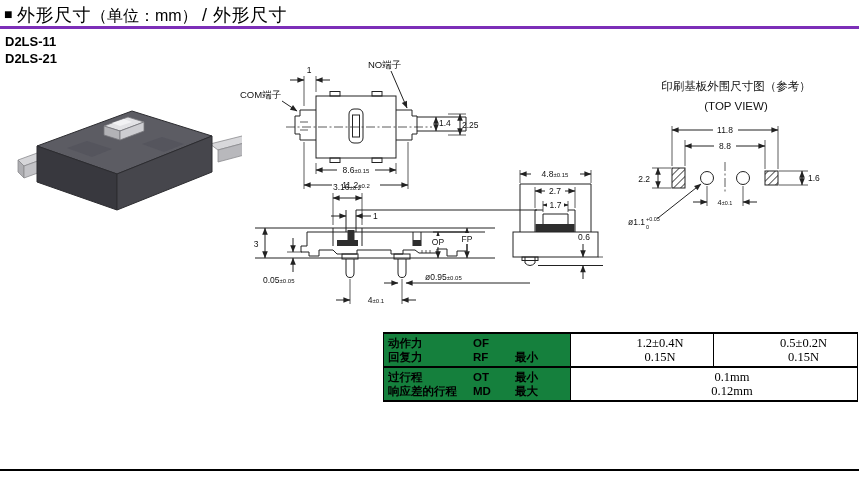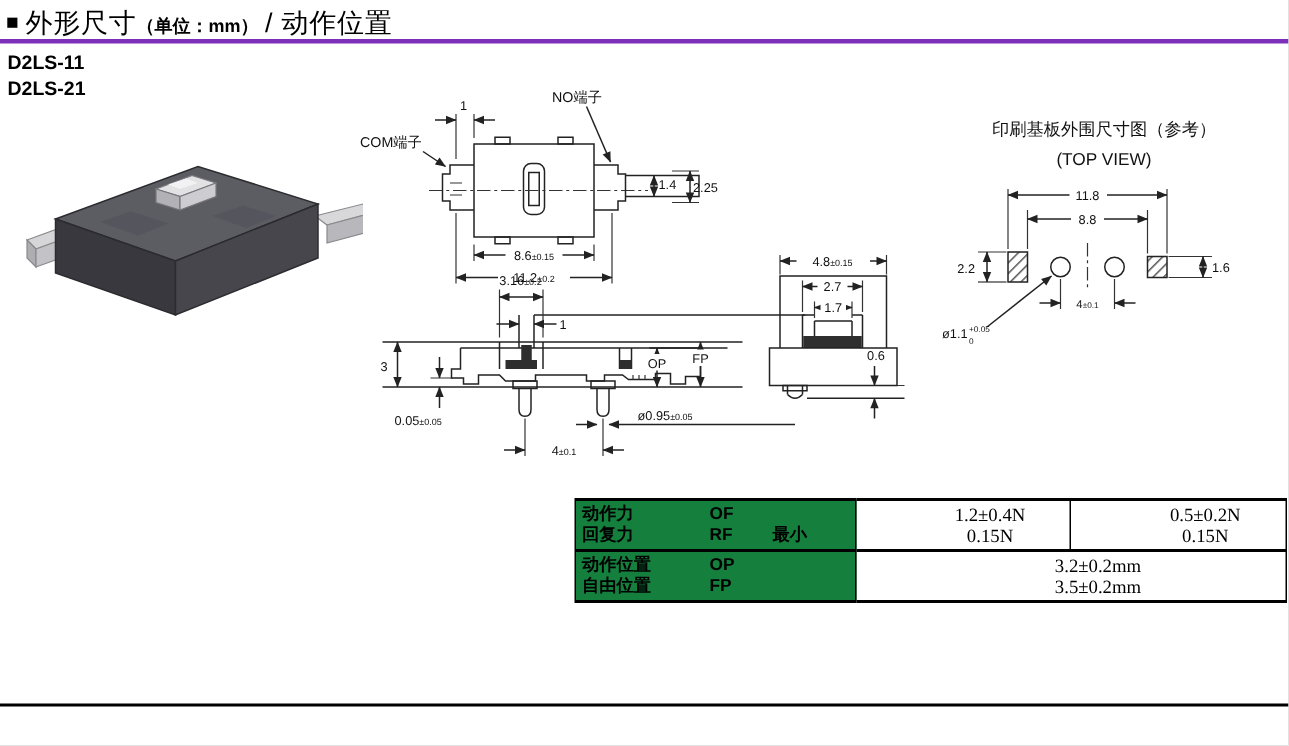--- a/index.html
+++ b/index.html
@@ -3,21 +3,21 @@
 <meta charset="utf-8">
 <style>
   * { margin:0; padding:0; box-sizing:border-box; }
   body { background:#888; font-family:"Liberation Sans","DejaVu Sans",sans-serif; }
   #page { position:relative; width:859px; height:497px; background:#fff; overflow:hidden; color:#000; }
 
   
   .hdr { position:absolute; left:4px; top:3px; width:851px; white-space:nowrap; }
   .hdr .bullet { font-size:14px; font-weight:bold; vertical-align:2px; }
   .hdr .t-main { font-size:18px; font-weight:normal; letter-spacing:0.5px; }
-  .hdr .t-unit { font-size:12px; font-weight:bold; }
+  .hdr .t-unit { font-size:16px; font-weight:normal; }
   .accent-rule { position:absolute; left:0; top:26px; width:859px; height:3px; }
 
   .models { position:absolute; left:5px; top:33px; }
   .models div { font-size:13px; font-weight:bold; line-height:17px; }
 
   svg text { fill:#111; }
   .dim  { font-size:8.5px; font-family:"Liberation Sans",sans-serif; }
   .dim7 { font-size:7.5px; font-family:"Liberation Sans",sans-serif; }
   .tol  { font-size:6px; }
   .tolsm{ font-size:5.5px; }
@@ -48,21 +48,21 @@
   .note b { font-weight:bold; }
 </style>
 </head>
 <body>
 
 <div id="page">
 
   <div class="hdr">
     <span class="bullet">■</span>
     <span class="t-main">外形尺寸</span><span class="t-unit">（单位：mm）</span>
-    <span class="t-main">/ 动作位置</span>
+    <span class="t-main">/ 外形尺寸</span>
   </div>
   <div class="accent-rule" style="background:#7c2fb8;"></div>
 
   <div class="models">
     <div>D2LS-11</div>
     <div>D2LS-21</div>
   </div>
 
   <svg style="position:absolute;left:12px;top:86px;" width="230" height="128" viewBox="0 0 230 128">
     <g>
@@ -360,33 +360,33 @@
         <div class="val-line">0.15N</div>
       </td>
       <td class="val">
         <div class="val-line">0.5±0.2N</div>
         <div class="val-line">0.15N</div>
       </td>
     </tr>
     <tr>
       <td class="lab">
         <div class="lab-line">
-              <span class="n">动作位置</span>
-              <span class="c">OP</span>
-              <span></span>
+              <span class="n">过行程</span>
+              <span class="c">OT</span>
+              <span>最小</span>
             </div>
         <div class="lab-line">
-              <span class="n">自由位置</span>
-              <span class="c">FP</span>
-              <span></span>
+              <span class="n">响应差的行程</span>
+              <span class="c">MD</span>
+              <span>最大</span>
             </div>
       </td>
       <td class="val" colspan="2">
-        <div class="val-line">3.2±0.2mm</div>
-        <div class="val-line">3.5±0.2mm</div>
+        <div class="val-line">0.1mm</div>
+        <div class="val-line">0.12mm</div>
       </td>
     </tr>
   </tbody>
     </table>
 
   <div class="note-rule"></div>
 
 </div>
 
 </body></html>

